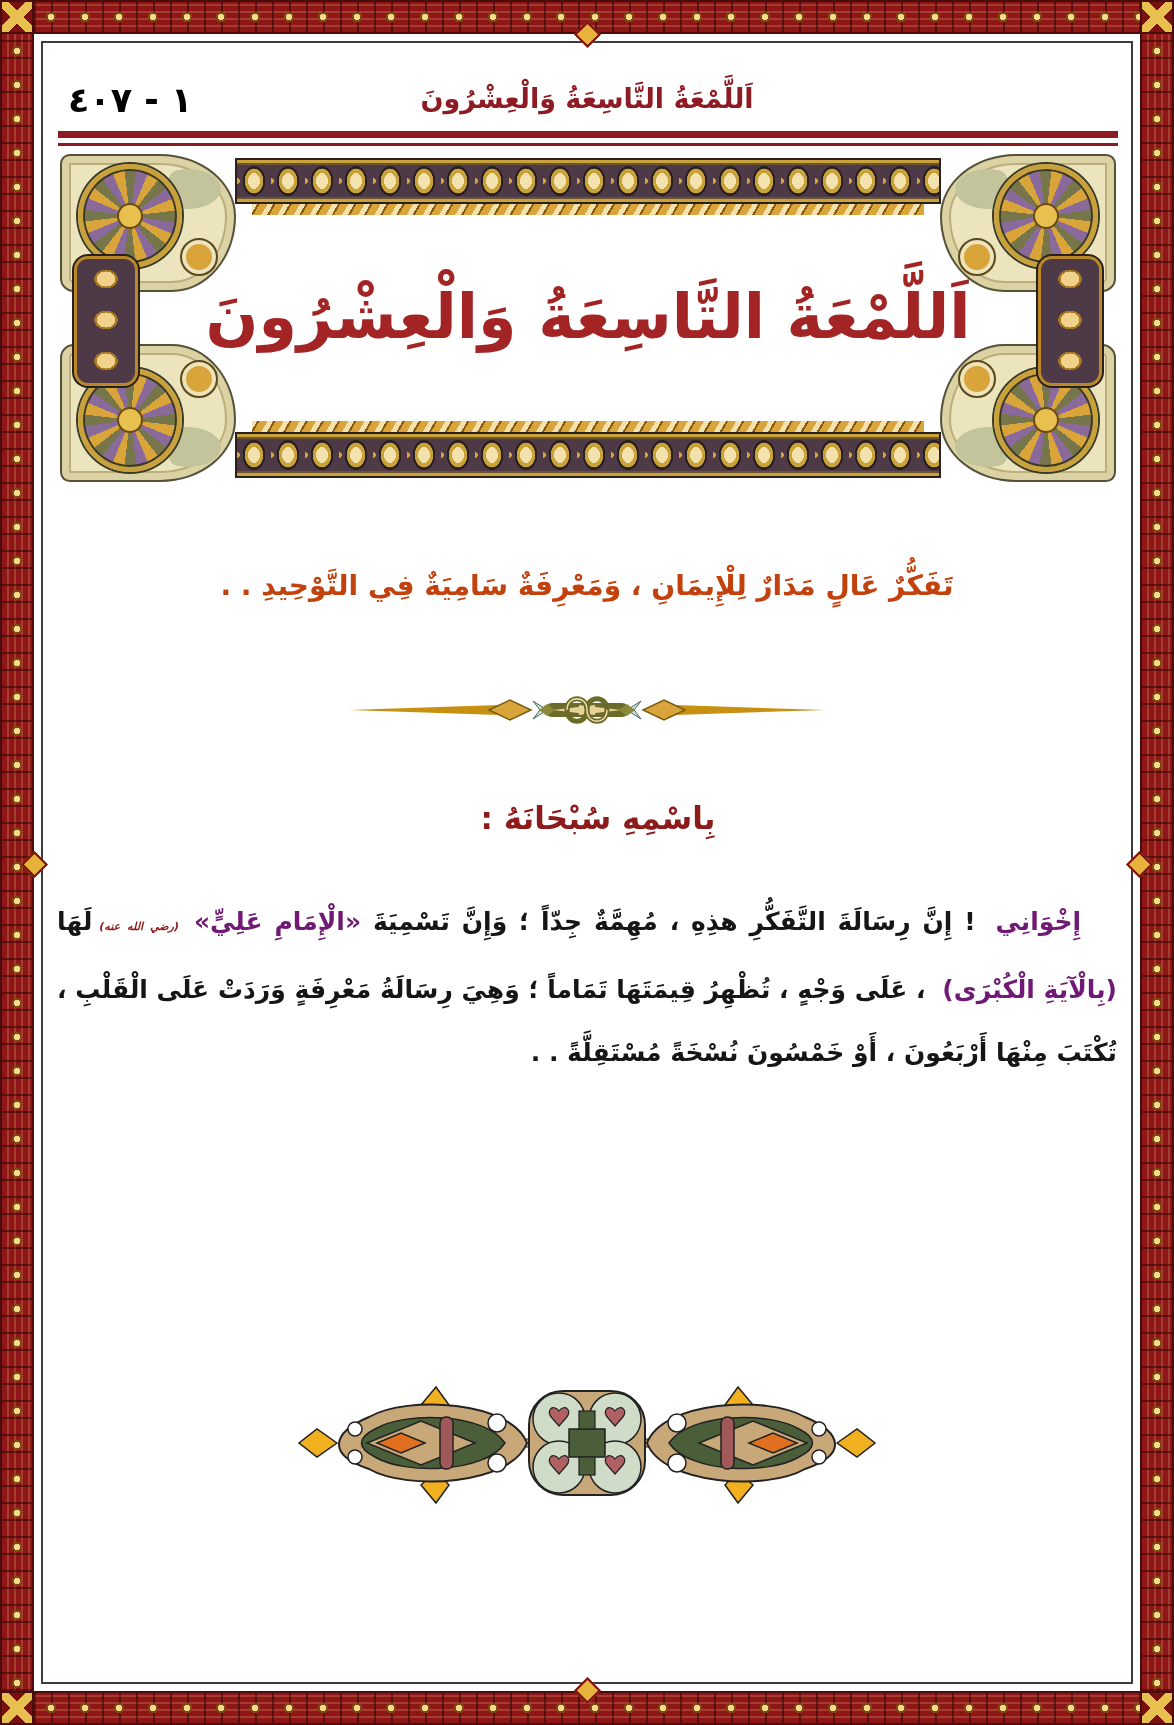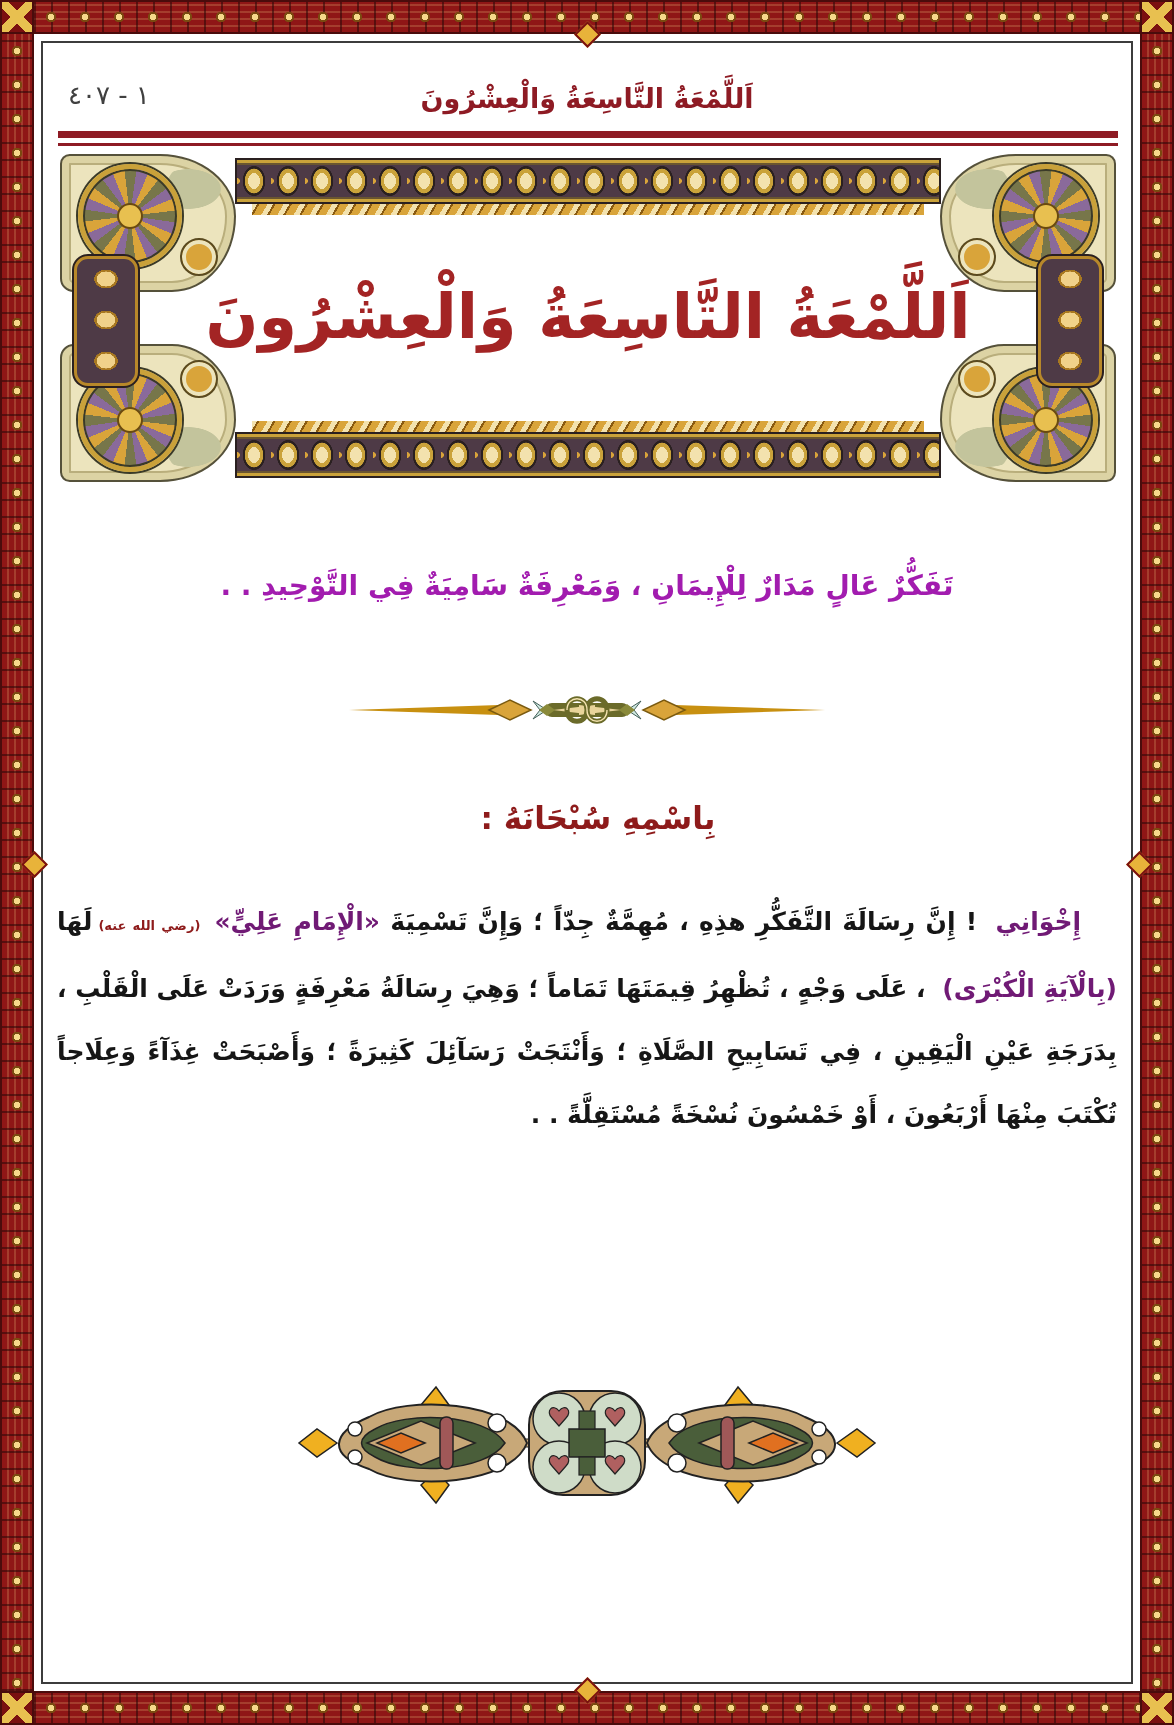--- a/index.html
+++ b/index.html
@@ -34,21 +34,21 @@
       box-shadow:inset 0 0 0 2px #4a0c0c;}
   .bx.tl{top:0;left:0;} .bx.tr{top:0;right:0;} .bx.bl{bottom:0;left:0;} .bx.br{bottom:0;right:0;}
   .fin{position:absolute;width:15px;height:15px;background:#e8b33a;border:2px solid #7a1010;
        transform:rotate(45deg);z-index:4;}
   .fin.t{top:25px;left:578px;} .fin.b{bottom:25px;left:578px;}
   .fin.l{left:25px;top:855px;} .fin.r{right:25px;top:855px;}
   .inner-frame{position:absolute;inset:41px;border:2px solid #3c3c3c;z-index:1;}
 
   
   .header{position:absolute;top:76px;left:58px;right:58px;height:46px;z-index:5;}
-  .page-num{position:absolute;left:10px;top:4px;font-size:26px;font-weight:400;color:#404040;direction:rtl;}
+  .page-num{position:absolute;left:10px;top:4px;font-size:35px;font-weight:700;color:#000000;direction:rtl;}
   .running-title{text-align:center;font-size:27px;font-weight:700;color:#8e1b24;line-height:46px;}
   .rule{position:absolute;top:131px;left:58px;right:56px;z-index:5;}
   .rule .thick{height:7px;background:#8e1b24;}
   .rule .thin{height:3px;margin-top:5px;background:#8e1b24;}
 
   
   .plate{position:absolute;top:156px;left:62px;right:60px;height:324px;z-index:4;}
   .hband{position:absolute;left:175px;right:175px;height:42px;background-color:#4e3a46;z-index:1;
     background-image:
       radial-gradient(ellipse 9px 12px at 17px 21px,#f3e2ae 0 6px,#caa23a 6px 9px,#2a2020 9.5px 11px,transparent 11.5px),
@@ -77,35 +77,35 @@
     border-radius:50%;background:#e8c050;border:2px solid #6a4a10;}
   .corner .knob{position:absolute;left:122px;top:86px;width:34px;height:34px;border-radius:50%;
     background:#d9a43a;border:2px solid #5a4a20;box-shadow:inset 0 0 0 4px #ece4bd;}
   .c-tl{left:-4px;top:-4px;} .c-tr{right:-4px;top:-4px;transform:scaleX(-1);}
   .c-bl{left:-4px;bottom:-4px;transform:scaleY(-1);} .c-br{right:-4px;bottom:-4px;transform:scale(-1,-1);}
   .plate-title{position:absolute;left:0;right:0;top:50%;transform:translateY(-52%);text-align:center;
     font-size:62px;font-weight:700;color:#a32424;white-space:nowrap;z-index:4;}
 
   
   .subtitle{position:absolute;top:556px;left:60px;right:60px;text-align:center;
-    font-size:28px;font-weight:700;color:#a21caf;line-height:60px;z-index:5;}
+    font-size:28px;font-weight:700;color:#c2410c;line-height:60px;z-index:5;}
   .basmala{position:absolute;top:800px;left:0;right:0;text-align:center;
     font-size:31px;font-weight:700;color:#8e1b1b;z-index:5;padding-left:22px;}
 
   .divider-wrap{position:absolute;top:688px;left:0;right:0;display:flex;justify-content:center;z-index:5;}
   .footer-wrap{position:absolute;top:1383px;left:0;right:0;display:flex;justify-content:center;z-index:5;}
 
   
   .bodytxt{position:absolute;top:890px;left:57px;right:57px;direction:rtl;
     font-size:25px;font-weight:700;color:#161616;z-index:5;}
   .line{line-height:63px;text-align:justify;text-align-last:justify;}
   .line.first{padding-right:36px;}
   .line.last{text-align:left;text-align-last:right;}
   .red{color:#701a75;margin-left:8px;}
-  .seal{font-size:13px;color:#8e1b1b;font-weight:700;}
+  .seal{font-size:11px;color:#8e1b1b;font-weight:700;font-style:italic;}
 
   .signature{position:absolute;top:1218px;left:57px;right:57px;direction:rtl;text-align:left;
     padding-left:42px;font-size:27px;font-weight:700;color:#8e1b1b;line-height:60px;z-index:5;box-sizing:border-box;}
 </style>
 </head>
 <body>
 
 <div class="page">
 
   <div class="bb top"></div>
@@ -180,21 +180,20 @@
       <polygon points="192,22 200,16 208,22 200,28" fill="#8a8a3a"></polygon>
       <polygon points="272,22 280,16 288,22 280,28" fill="#8a8a3a"></polygon>
     </svg>
   </div>
 
   <div class="basmala">بِاسْمِهِ سُبْحَانَهُ :</div>
 
   <div class="bodytxt">
     <div class="line first"><span class="red">إِخْوَانِي</span><span> ! إِنَّ رِسَالَةَ التَّفَكُّرِ هذِهِ ، مُهِمَّةٌ جِدّاً ؛ وَإِنَّ تَسْمِيَةَ </span><span class="red">«الْإِمَامِ عَلِيٍّ»</span><span class="seal"> (رضي الله عنه) </span><span>لَهَا</span></div>
     <div class="line"><span class="red">(بِالْآيَةِ الْكُبْرَى)</span><span> ، عَلَى وَجْهٍ ، تُظْهِرُ قِيمَتَهَا تَمَاماً ؛ وَهِيَ رِسَالَةُ مَعْرِفَةٍ وَرَدَتْ عَلَى الْقَلْبِ ،</span></div>
-    <div class="line"><span>بِدَرَجَةِ عَيْنِ الْيَقِينِ ، فِي تَسَابِيحِ الصَّلَاةِ ؛ وَأَنْتَجَتْ رَسَآئِلَ كَثِيرَةً ؛ وَأَصْبَحَتْ غِذَآءً وَعِلَاجاً</span></div>
     <div class="line last"><span>تُكْتَبَ مِنْهَا أَرْبَعُونَ ، أَوْ خَمْسُونَ نُسْخَةً مُسْتَقِلَّةً . .</span></div>
   </div>
 
 
   <div class="footer-wrap">
     <svg width="580" height="125" viewBox="0 0 580 125">
       <defs>
         <g id="leafmed">
           <polygon points="540,60 560,46 578,60 560,74" fill="#f0b020" stroke="#222" stroke-width="1.5"></polygon>
           <polygon points="441,4 456,22 441,36 428,22" fill="#f0b020" stroke="#222" stroke-width="1.5"></polygon>

